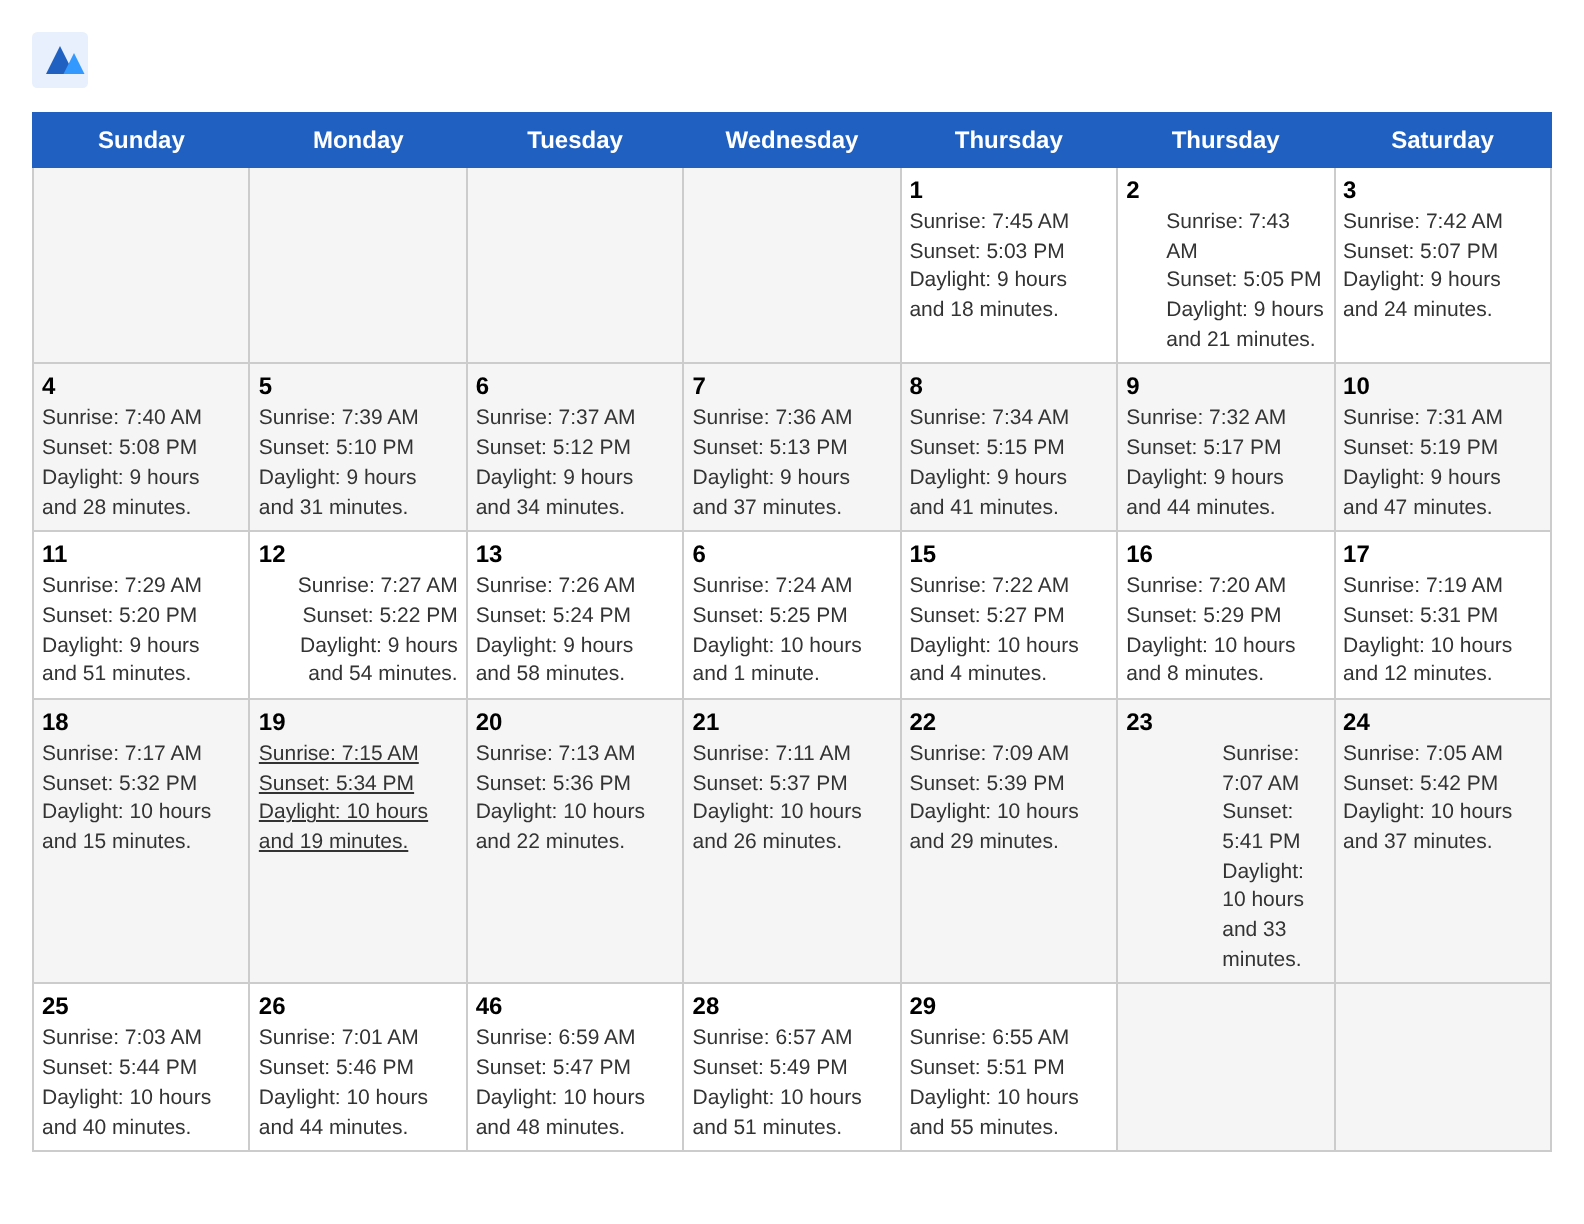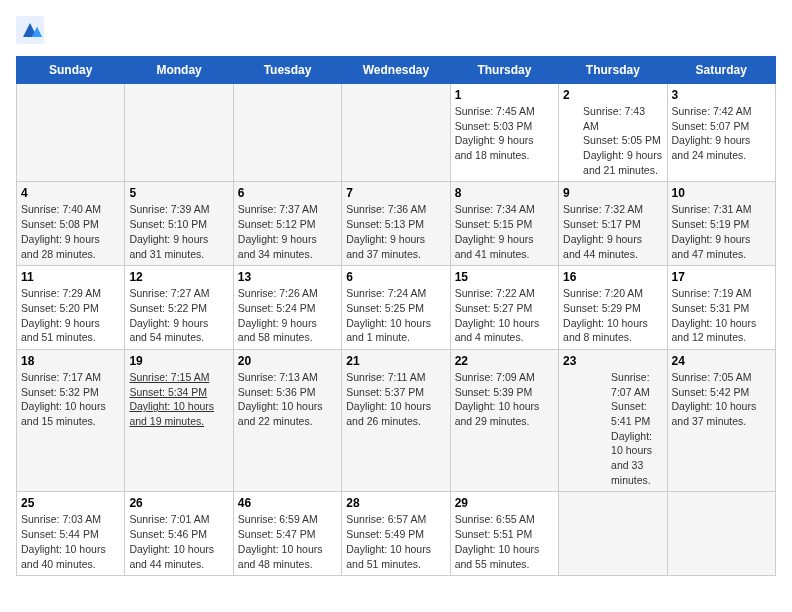--- a/index.html
+++ b/index.html
@@ -203,21 +203,21 @@
       <tr>
         <td style="background: rgb(255, 255, 255);">
           <span class="day-num">11</span>
           <div class="cell-content" style="white-space: pre-line;">Sunrise: 7:29 AM
 Sunset: 5:20 PM
 Daylight: 9 hours
 and 51 minutes.</div>
         </td>
         <td style="background: rgb(255, 255, 255);">
           <span class="day-num">12</span>
-          <div class="cell-content" style="white-space: pre-line;">Sunrise: 7:27 AM
+          <div class="cell-content" style="white-space: pre-line; text-align: right;">Sunrise: 7:27 AM
 Sunset: 5:22 PM
 Daylight: 9 hours
 and 54 minutes.</div>
         </td>
         <td style="background: rgb(255, 255, 255);">
           <span class="day-num">13</span>
           <div class="cell-content" style="white-space: pre-line;">Sunrise: 7:26 AM
 Sunset: 5:24 PM
 Daylight: 9 hours
 and 58 minutes.</div>

